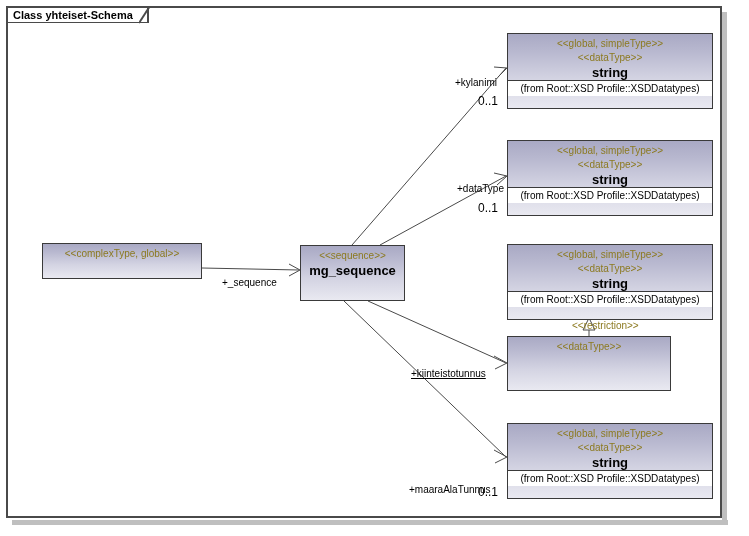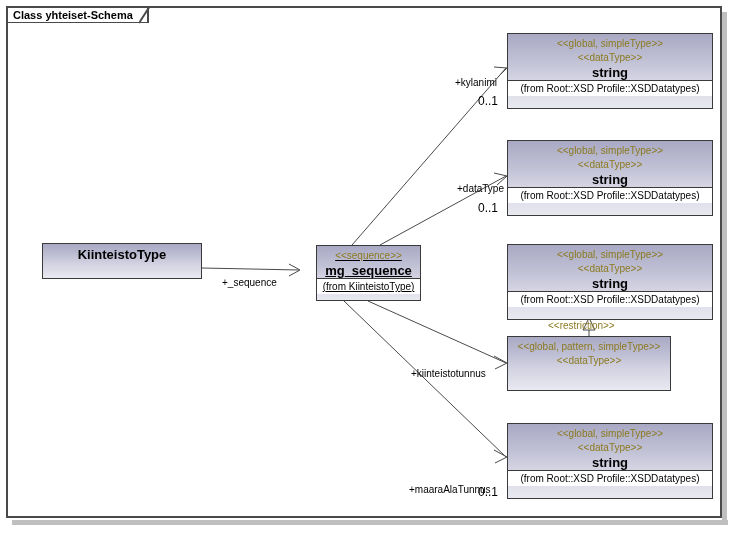--- a/index.html
+++ b/index.html
@@ -121,20 +121,21 @@
     color: #000000;
     white-space: nowrap;
     line-height: 12px;
   }
   .restriction-label {
     position: absolute;
     font-size: 10px;
     color: #8c7a20;
     white-space: nowrap;
     line-height: 12px;
+    margin-left: 24px;
   }
 
   svg.links {
     position: absolute;
     left: 0;
     top: 0;
     width: 749px;
     height: 536px;
     pointer-events: none;
   }
@@ -201,30 +202,29 @@
     </g>
 
     <g>
       <line x1="589" y1="336" x2="589" y2="330"></line>
       <polygon class="tri" points="589,318 583,330 595,330"></polygon>
     </g>
   </svg>
 
   <div class="node" style="left:42px; top:243px; width:160px; height:36px;">
     <div class="body">
-      <div class="nm">KiinteistoType</div>
-    </div>
-  </div>
-
-  <div class="node" style="left:316px; top:245px; width:105px; height:56px;text-decoration:underline;">
+      <div class="stereo">&lt;&lt;complexType, global&gt;&gt;</div>
+    </div>
+  </div>
+
+  <div class="node" style="left:300px; top:245px; width:105px; height:56px;">
     <div class="body">
       <div class="stereo">&lt;&lt;sequence&gt;&gt;</div>
       <div class="nm">mg_sequence</div>
     </div>
-    <div class="from">(from KiinteistoType)</div>
   </div>
 
   <div class="node" style="left:507px; top:33px; width:206px; height:76px;">
     <div class="body">
       <div class="stereo">&lt;&lt;global, simpleType&gt;&gt;</div>
       <div class="stereo">&lt;&lt;dataType&gt;&gt;</div>
       <div class="nm">string</div>
     </div>
     <div class="from">(from Root::XSD Profile::XSDDatatypes)</div>
   </div>
@@ -244,21 +244,20 @@
       <div class="stereo">&lt;&lt;dataType&gt;&gt;</div>
       <div class="nm">string</div>
     </div>
     <div class="from">(from Root::XSD Profile::XSDDatatypes)</div>
   </div>
 
   <div class="restriction-label" style="left:548px; top:320px;">&lt;&lt;restriction&gt;&gt;</div>
 
   <div class="node" style="left:507px; top:336px; width:164px; height:55px;">
     <div class="body">
-      <div class="stereo">&lt;&lt;global, pattern, simpleType&gt;&gt;</div>
       <div class="stereo">&lt;&lt;dataType&gt;&gt;</div>
     </div>
   </div>
 
   <div class="node" style="left:507px; top:423px; width:206px; height:76px;">
     <div class="body">
       <div class="stereo">&lt;&lt;global, simpleType&gt;&gt;</div>
       <div class="stereo">&lt;&lt;dataType&gt;&gt;</div>
       <div class="nm">string</div>
     </div>
@@ -266,18 +265,18 @@
   </div>
 
   <div class="elabel" style="left:222px; top:277px;">+_sequence</div>
 
   <div class="elabel" style="left:455px; top:77px;">+kylanimi</div>
   <div class="emult" style="left:478px; top:95px;">0..1</div>
 
   <div class="elabel" style="left:457px; top:183px;">+dataType</div>
   <div class="emult" style="left:478px; top:202px;">0..1</div>
 
-  <div class="elabel" style="left:411px; top:368px;">+kiinteistotunnus</div>
+  <div class="elabel" style="left:411px; top:368px;text-decoration:underline;">+kiinteistotunnus</div>
 
   <div class="elabel" style="left:409px; top:484px;">+maaraAlaTunnus</div>
   <div class="emult" style="left:478px; top:486px;">0..1</div>
 
 </div>
 
 </body></html>

